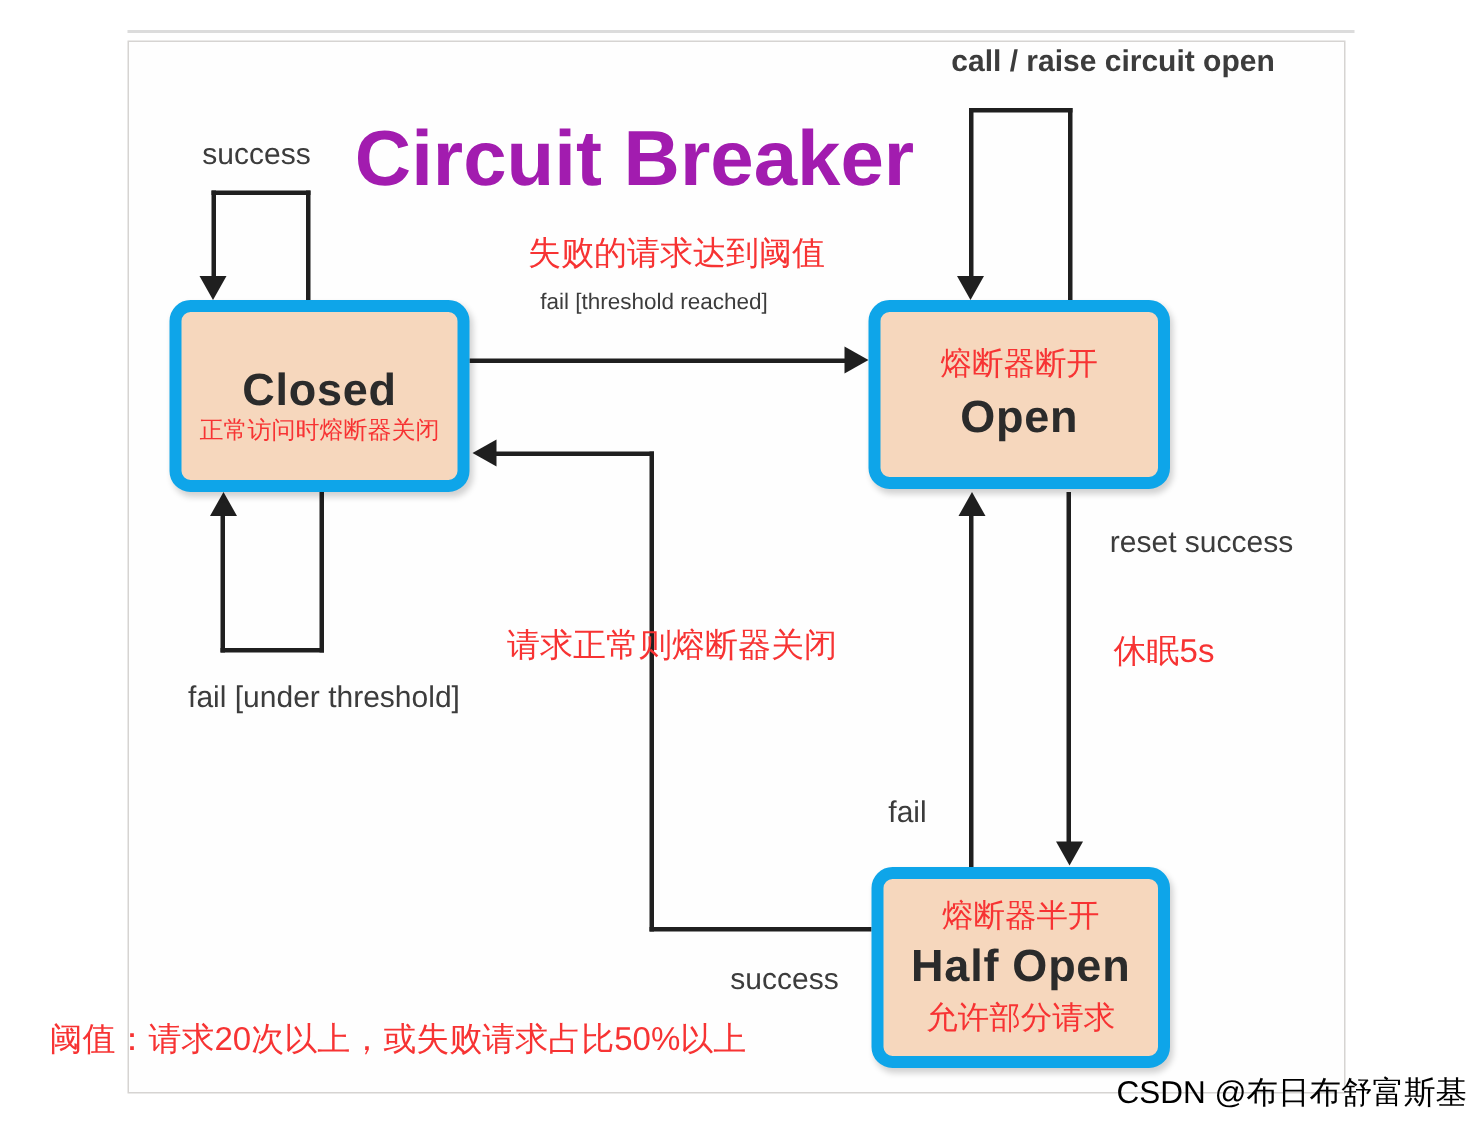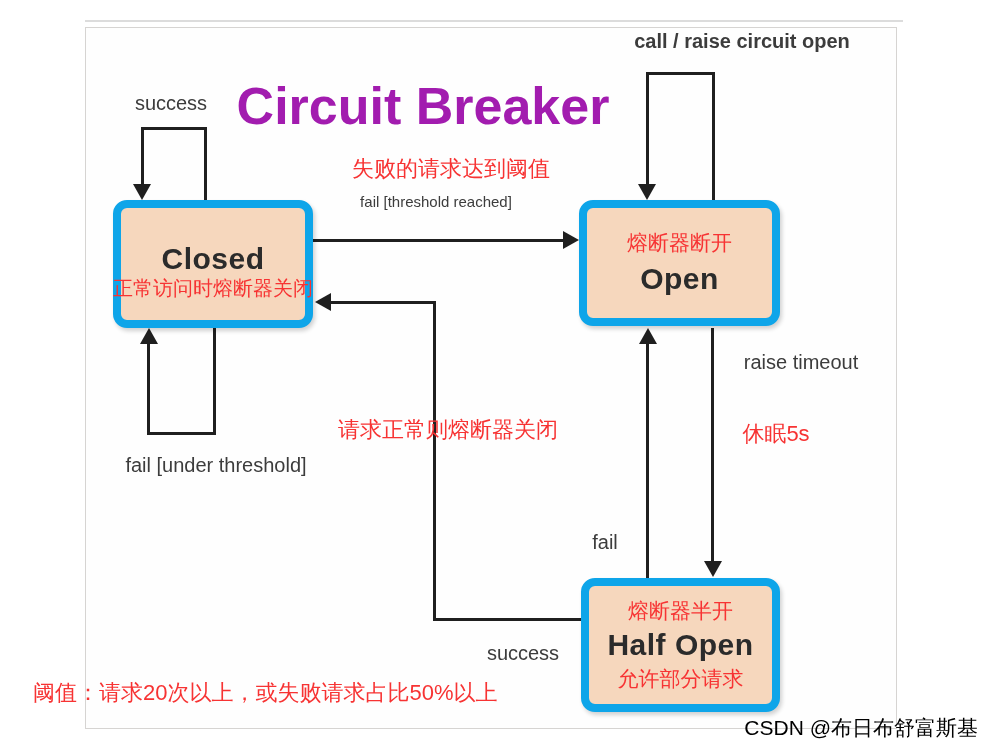--- a/index.html
+++ b/index.html
@@ -86,27 +86,27 @@
 
   <div>
     <div class="ln" style="left:646px; top:343px; width:3px; height:235px;"></div>
     <div class="ah ah-up" style="left:639px; top:328px;"></div>
     <div class="lbl lbl-c" style="left:605px; top:531px;">fail</div>
   </div>
 
   <div>
     <div class="ln" style="left:711px; top:328px; width:3px; height:235px;"></div>
     <div class="ah ah-down" style="left:704px; top:561px;"></div>
-    <div class="lbl lbl-c" style="left:801px; top:351px;">raise timeout</div>
+    <div class="lbl lbl-c" style="left:801px; top:351px;">reset success</div>
   </div>
   <div class="red-lbl" style="left:776px; top:419px; transform:translateX(-50%);">休眠5s</div>
 
   <div class="state" style="left:113px; top:200px; width:200px; height:128px; padding-top:14px;">
     <div class="state-label">Closed</div>
-    <div class="red-note" style="margin-top:0; font-size:20px;">正常访问时熔断器关闭</div>
+    <div class="red-note" style="margin-top:0; font-size:16px;">正常访问时熔断器关闭</div>
   </div>
 
   <div class="state" style="left:579px; top:200px; width:201px; height:126px;">
     <div class="red-note">熔断器断开</div>
     <div class="state-label" style="margin-top:6px;">Open</div>
   </div>
 
   <div class="state" style="left:581px; top:578px; width:199px; height:134px;">
     <div class="red-note">熔断器半开</div>
     <div class="state-label" style="margin-top:4px;">Half Open</div>

